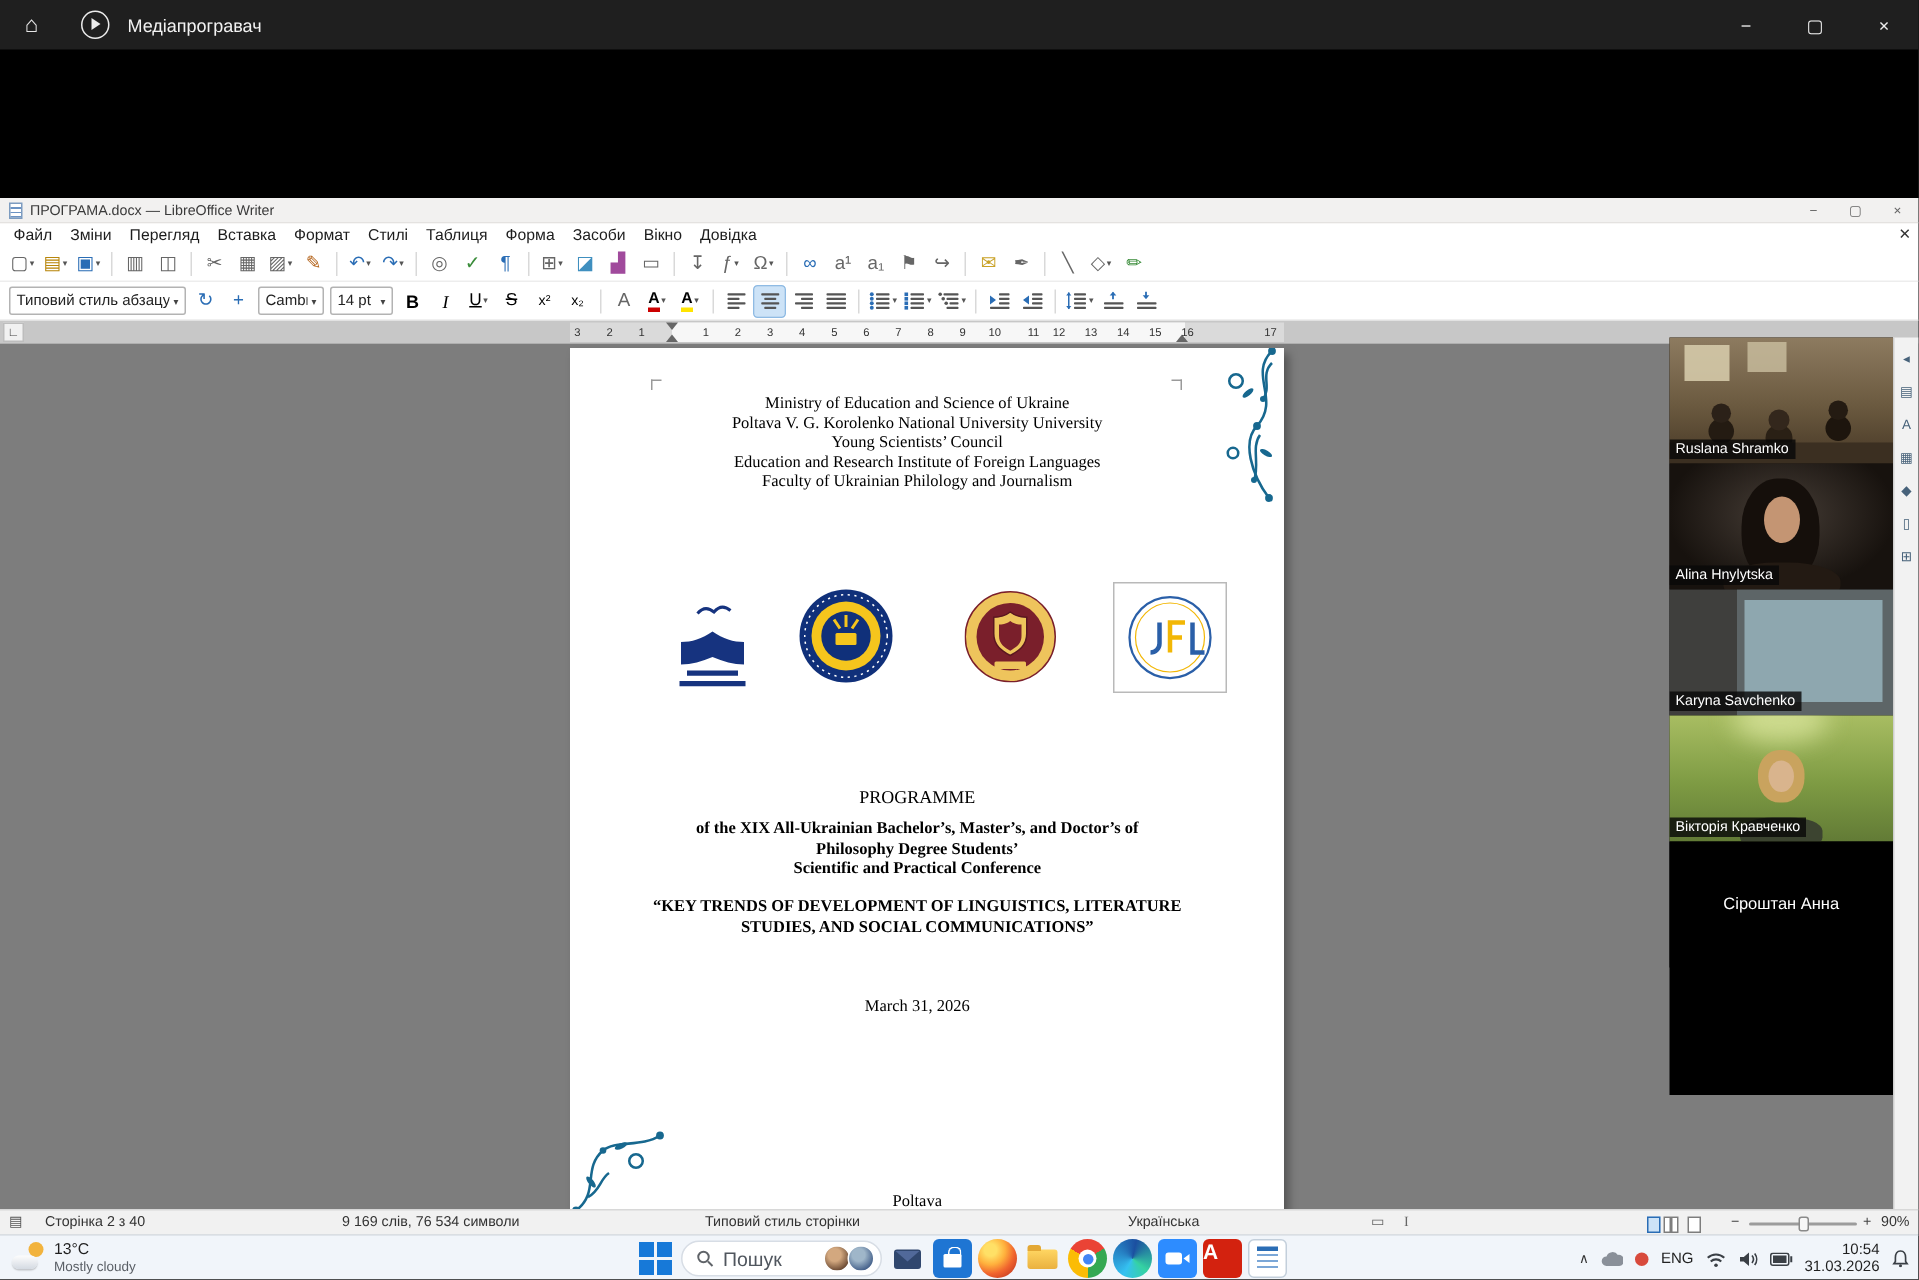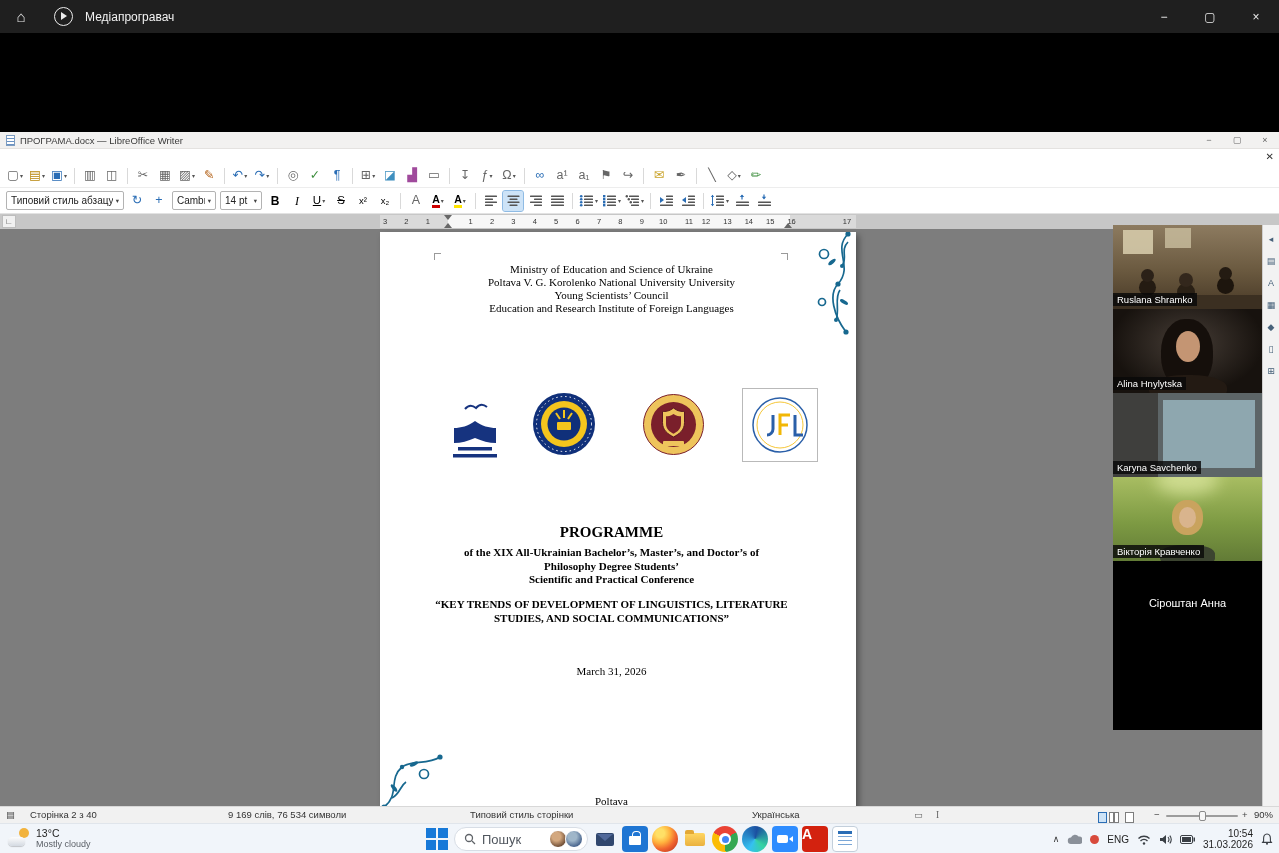--- a/index.html
+++ b/index.html
@@ -52,21 +52,21 @@
 .mkr{position:absolute;width:0;height:0}
 .mk-d{left:444px;top:1px;border-left:4px solid transparent;border-right:4px solid transparent;border-top:5px solid #676767}
 .mk-u{left:444px;bottom:1px;border-left:4px solid transparent;border-right:4px solid transparent;border-bottom:5px solid #676767}
 .mk-r{left:784px;bottom:1px;border-left:4px solid transparent;border-right:4px solid transparent;border-bottom:5px solid #676767}
 
 
 .w-doc{position:relative;height:577px;background:#7d7d7d;overflow:hidden}
 .page{position:absolute;left:380px;top:3px;width:476px;height:610px;background:#fff;box-shadow:3px 3px 6px rgba(0,0,0,.35)}
 .pg-text{position:absolute;left:0;right:13px;text-align:center;font-family:"Liberation Serif","DejaVu Serif",serif;color:#000}
 .hdr{top:31px;font-size:11px;line-height:13px}
-.prg{top:292px;font-size:15px;font-weight:bold}
+.prg{top:292px;font-size:12px;font-weight:normal}
 .conf{top:314px;font-size:11px;font-weight:bold;line-height:13.5px}
 .topic{top:366px;font-size:11px;font-weight:bold;line-height:13.5px}
 .dateln{top:433px;font-size:11px}
 .cityln{top:563px;font-size:11px}
 .crop{position:absolute;width:7px;height:7px}
 .crop-l{left:54px;top:21px;border-left:1px solid #9a9a9a;border-top:1px solid #9a9a9a}
 .crop-r{left:401px;top:21px;border-right:1px solid #9a9a9a;border-top:1px solid #9a9a9a}
 .logo{position:absolute}
 .orn{position:absolute}
 
@@ -184,20 +184,33 @@
     <div class="w-title" data-interactable="true">
       <span class="w-docicon" data-interactable="false"></span>
       <span data-interactable="false">ПРОГРАМА.docx — LibreOffice Writer</span>
       <div class="w-controls" data-interactable="false">
         <span data-interactable="true">−</span>
         <span data-interactable="true">▢</span>
         <span data-interactable="true">×</span>
       </div>
     </div>
     <div class="w-menu" data-interactable="false">
+      <div class="menu-items" data-interactable="false">
+          <span class="menu-item" data-interactable="true">Файл</span>
+          <span class="menu-item" data-interactable="true">Зміни</span>
+          <span class="menu-item" data-interactable="true">Перегляд</span>
+          <span class="menu-item" data-interactable="true">Вставка</span>
+          <span class="menu-item" data-interactable="true">Формат</span>
+          <span class="menu-item" data-interactable="true">Стилі</span>
+          <span class="menu-item" data-interactable="true">Таблиця</span>
+          <span class="menu-item" data-interactable="true">Форма</span>
+          <span class="menu-item" data-interactable="true">Засоби</span>
+          <span class="menu-item" data-interactable="true">Вікно</span>
+          <span class="menu-item" data-interactable="true">Довідка</span>
+        </div>
       <span class="doc-close" data-interactable="true">✕</span>
     </div>
     <div class="w-tb1" data-interactable="false">
         <span class="tbtn" data-interactable="true">
           <span class="tglyph" data-interactable="false" style="color: rgb(102, 102, 102);">▢</span>
           <span class="tdd" data-interactable="false">▾</span>
         </span>
         <span class="tbtn" data-interactable="true">
           <span class="tglyph" data-interactable="false" style="color: rgb(184, 134, 11);">▤</span>
           <span class="tdd" data-interactable="false">▾</span>
@@ -572,20 +585,21 @@
               <ellipse cx="14" cy="34" rx="4.5" ry="1.8" transform="rotate(50 14 34)"></ellipse>
             </g>
           </svg>
         </div>
 
         <div class="pg-text hdr" data-interactable="true">
           <div data-interactable="false">Ministry of Education and Science of Ukraine</div>
           <div data-interactable="false">Poltava V. G. Korolenko National University University</div>
           <div data-interactable="false">Young Scientists’ Council</div>
           <div data-interactable="false">Education and Research Institute of Foreign Languages</div>
+          <div data-interactable="false">Faculty of Ukrainian Philology and Journalism</div>
         </div>
 
         <div class="logo" style="left:63px;top:167px;width:65px;height:64px" data-interactable="false">
           <svg width="65" height="64" viewBox="0 0 65 64">
             <path d="M22,10 q5,-6 11,-1 q5,-6 11,-1" stroke="#16337f" fill="none" stroke-width="2"></path>
             <path d="M32,22 C25,27 18,29 11,29 L11,44 C18,44 25,42 32,39 C39,42 46,44 53,44 L53,29 C46,29 39,27 32,22 Z" fill="#16337f"></path>
             <rect x="15" y="48" width="34" height="3.5" fill="#16337f"></rect>
             <rect x="10" y="55" width="44" height="3.5" fill="#16337f"></rect>
           </svg>
         </div>

